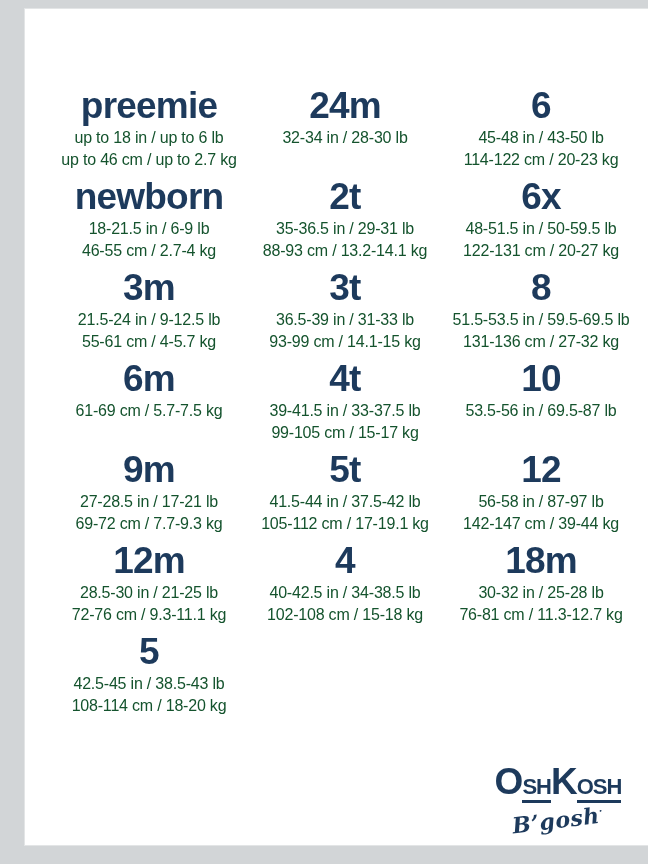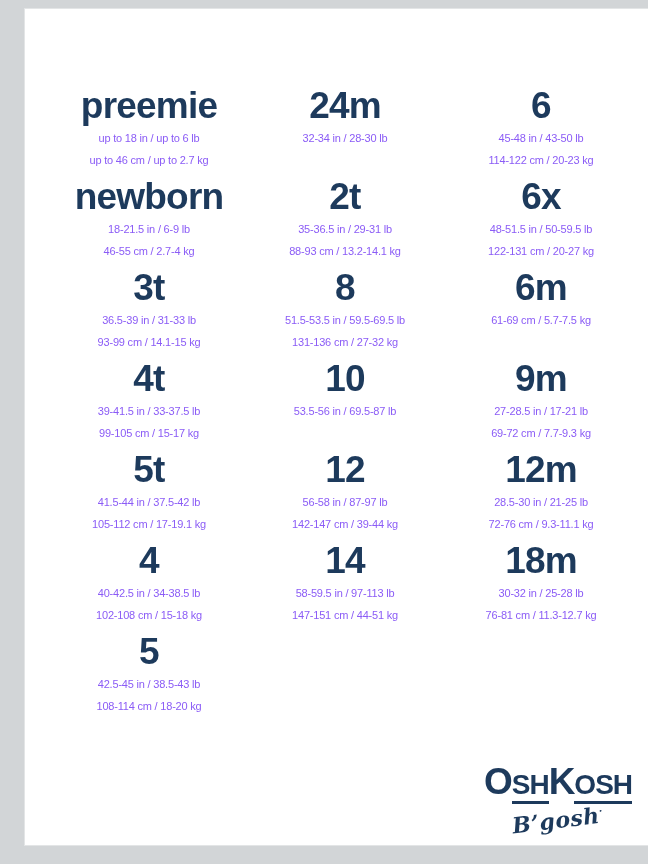--- a/index.html
+++ b/index.html
@@ -33,23 +33,23 @@
     padding-top: 0;
   }
   .size-label {
     font-size: 37px;
     line-height: 42px;
     font-weight: 800;
     letter-spacing: -0.8px;
     color: #1d3a5c;
   }
   .measure {
-    font-size: 11px;
+    font-size: 16px;
     line-height: 22px;
-    color: #8b5cf6;
+    color: #14532d;
     letter-spacing: -0.2px;
   }
   .empty-cell { visibility: hidden; }
   .logo {
     position: absolute;
     right: 16px; bottom: 12px;
     width: 150px;
     text-align: center;
     color: #1d3a5c;
   }
@@ -57,21 +57,21 @@
     white-space: nowrap;
     font-weight: 800;
     letter-spacing: -1px;
     line-height: 34px;
   }
   .logo-big {
     font-size: 37px;
     vertical-align: baseline;
   }
   .logo-small {
-    font-size: 28px;
+    font-size: 22px;
     border-bottom: 3.5px solid #1d3a5c;
     padding-bottom: 1px;
     vertical-align: baseline;
   }
   .logo-script {
     display: inline-block;
     margin-top: 1px;
     font-family: "DejaVu Serif", serif;
     font-style: italic;
     font-weight: bold;
@@ -117,20 +117,25 @@
         <div class="measure">35-36.5 in / 29-31 lb</div>
         <div class="measure">88-93 cm / 13.2-14.1 kg</div>
       </div>
       <div class="cell">
         <div class="size-label">6x</div>
         <div class="measure">48-51.5 in / 50-59.5 lb</div>
         <div class="measure">122-131 cm / 20-27 kg</div>
       </div>
 
       <div class="cell">
+        <div class="size-label">3m</div>
+        <div class="measure">21.5-24 in / 9-12.5 lb</div>
+        <div class="measure">55-61 cm / 4-5.7 kg</div>
+      </div>
+      <div class="cell">
         <div class="size-label">3t</div>
         <div class="measure">36.5-39 in / 31-33 lb</div>
         <div class="measure">93-99 cm / 14.1-15 kg</div>
       </div>
       <div class="cell">
         <div class="size-label">8</div>
         <div class="measure">51.5-53.5 in / 59.5-69.5 lb</div>
         <div class="measure">131-136 cm / 27-32 kg</div>
       </div>
 
@@ -167,25 +172,20 @@
       <div class="cell">
         <div class="size-label">12m</div>
         <div class="measure">28.5-30 in / 21-25 lb</div>
         <div class="measure">72-76 cm / 9.3-11.1 kg</div>
       </div>
       <div class="cell">
         <div class="size-label">4</div>
         <div class="measure">40-42.5 in / 34-38.5 lb</div>
         <div class="measure">102-108 cm / 15-18 kg</div>
       </div>
-      <div class="cell">
-        <div class="size-label">14</div>
-        <div class="measure">58-59.5 in / 97-113 lb</div>
-        <div class="measure">147-151 cm / 44-51 kg</div>
-      </div>
 
       <div class="cell">
         <div class="size-label">18m</div>
         <div class="measure">30-32 in / 25-28 lb</div>
         <div class="measure">76-81 cm / 11.3-12.7 kg</div>
       </div>
       <div class="cell">
         <div class="size-label">5</div>
         <div class="measure">42.5-45 in / 38.5-43 lb</div>
         <div class="measure">108-114 cm / 18-20 kg</div>

